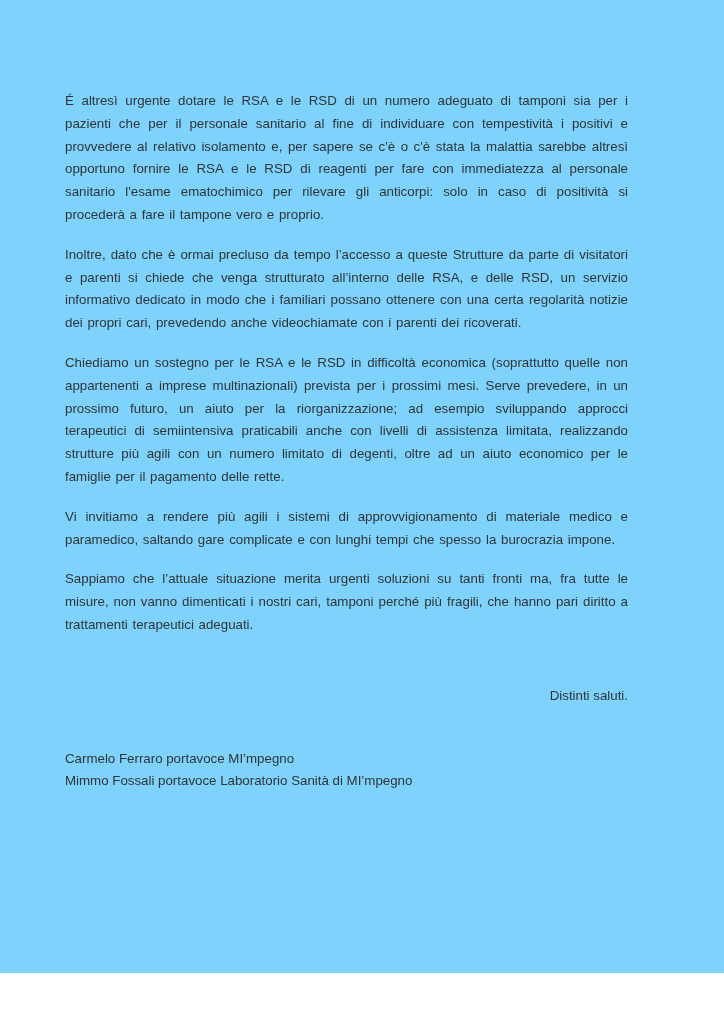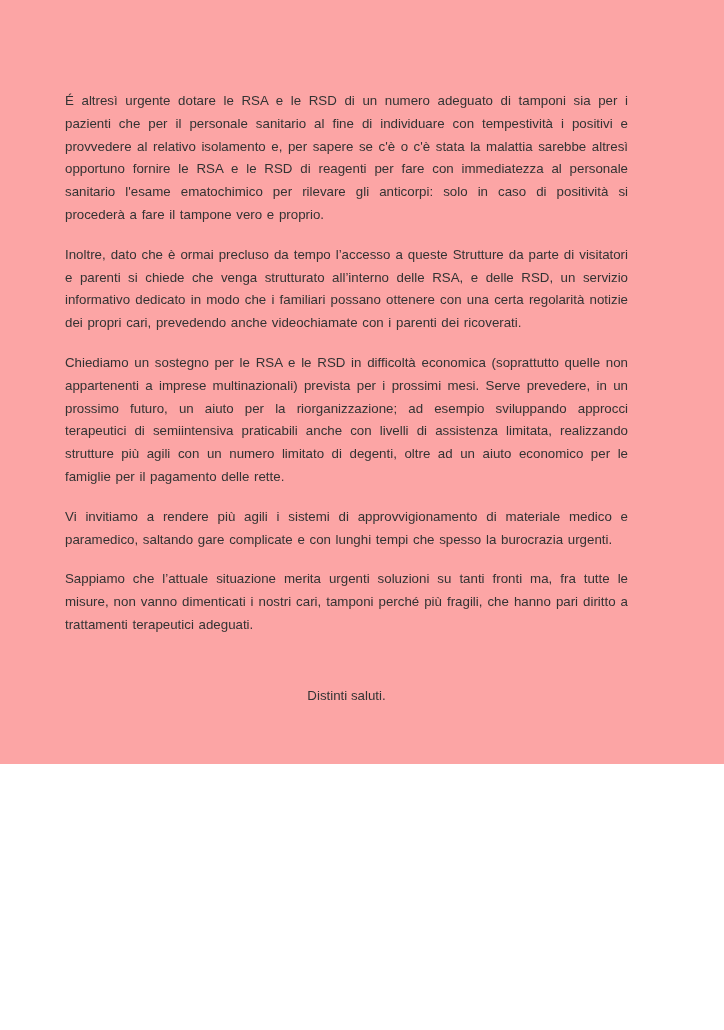--- a/index.html
+++ b/index.html
@@ -8,35 +8,35 @@
     background: #ffffff;
   }
   body {
     width: 724px;
     height: 1030px;
     overflow: hidden;
   }
   .page {
     box-sizing: border-box;
     width: 724px;
-    height: 764px;
-    background: #fca5a5;
+    height: 973px;
+    background: #7dd3fc;
     padding: 90px 96px 0 65px;
   }
   .para {
     font-family: "Liberation Sans", sans-serif;
     font-size: 13.3px;
     line-height: 22.8px;
     color: #333333;
     text-align: justify;
     margin: 0 0 17px 0;
     word-spacing: 1px;
   }
   .para.no-justify {
-    text-align: center;
+    text-align: right;
     word-spacing: normal;
     margin-top: 48px;
   }
   .signature-block {
     margin-top: 40px;
   }
   .signature-block .para {
     margin: 0;
     text-align: left;
     word-spacing: normal;
@@ -46,20 +46,24 @@
 <body>
 
 <div class="page">
 
   <p class="para">É altresì urgente dotare le RSA e le RSD di un numero adeguato di tamponi sia per i pazienti che per il personale sanitario al fine di individuare con tempestività i positivi e provvedere al relativo isolamento e, per sapere se c'è o c'è stata la malattia sarebbe altresì opportuno fornire le RSA e le RSD di reagenti per fare con immediatezza al personale sanitario l'esame ematochimico per rilevare gli anticorpi: solo in caso di positività si procederà a fare il tampone vero e proprio.</p>
 
   <p class="para">Inoltre, dato che è ormai precluso da tempo l’accesso a queste Strutture da parte di visitatori e parenti si chiede che venga strutturato all’interno delle RSA, e delle RSD, un servizio informativo dedicato in modo che i familiari possano ottenere con una certa regolarità notizie dei propri cari, prevedendo anche videochiamate con i parenti dei ricoverati.</p>
 
   <p class="para">Chiediamo un sostegno per le RSA e le RSD in difficoltà economica (soprattutto quelle non appartenenti a imprese multinazionali) prevista per i prossimi mesi. Serve prevedere, in un prossimo futuro, un aiuto per la riorganizzazione; ad esempio sviluppando approcci terapeutici di semiintensiva praticabili anche con livelli di assistenza limitata, realizzando strutture più agili con un numero limitato di degenti, oltre ad un aiuto economico per le famiglie per il pagamento delle rette.</p>
 
-  <p class="para">Vi invitiamo a rendere più agili i sistemi di approvvigionamento di materiale medico e paramedico, saltando gare complicate e con lunghi tempi che spesso la burocrazia urgenti.</p>
+  <p class="para">Vi invitiamo a rendere più agili i sistemi di approvvigionamento di materiale medico e paramedico, saltando gare complicate e con lunghi tempi che spesso la burocrazia impone.</p>
 
   <p class="para">Sappiamo che l’attuale situazione merita urgenti soluzioni su tanti fronti ma, fra tutte le misure, non vanno dimenticati i nostri cari, tamponi perché più fragili, che hanno pari diritto a trattamenti terapeutici adeguati.</p>
 
   <p class="para no-justify">Distinti saluti.</p>
 
+  <div class="signature-block">
+    <p class="para">Carmelo Ferraro portavoce MI’mpegno</p>
+    <p class="para">Mimmo Fossali portavoce Laboratorio Sanità di MI’mpegno</p>
+  </div>
 
 </div>
 
 </body></html>

